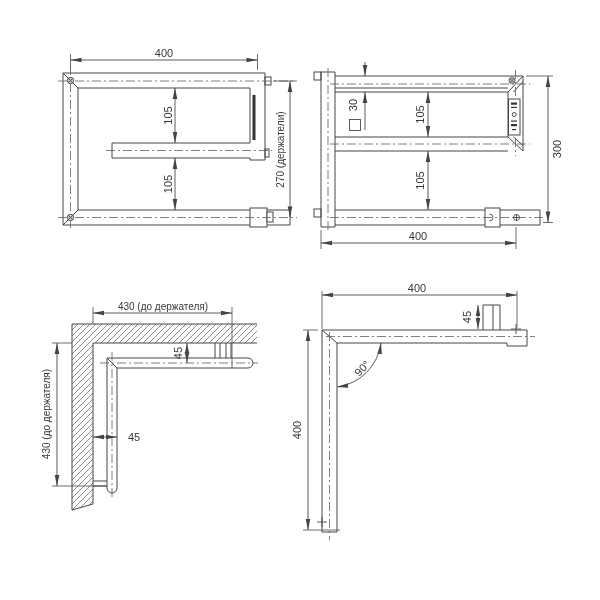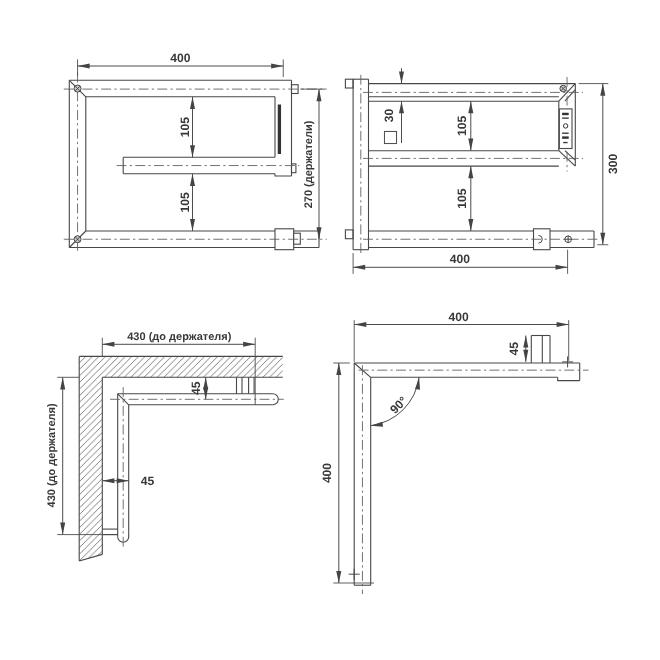--- a/index.html
+++ b/index.html
@@ -1,17 +1,17 @@
 <!DOCTYPE html>
 <html><head>
 <meta charset="utf-8">
 <style>
   html,body{margin:0;padding:0;background:#ffffff;}
   .canvas{position:relative;width:600px;height:600px;background:#ffffff;overflow:hidden;
-          font-family:"Liberation Sans", sans-serif;font-weight:bold;}
+          font-family:"Liberation Sans", sans-serif;}
   svg{display:block;}
   .s  {stroke:#474747;stroke-width:1;fill:none;}
   .s2 {stroke:#474747;stroke-width:0.9;fill:none;}
   .cl {stroke:#5e5e5e;stroke-width:0.8;fill:none;stroke-dasharray:9 3 2 3;}
   .dim{stroke:#4a4a4a;stroke-width:0.9;fill:none;}
   .ext{stroke:#4a4a4a;stroke-width:0.8;fill:none;}
   .hatchline{stroke:#6f6f6f;stroke-width:0.8;}
   .blk{fill:#ffffff;stroke:#474747;stroke-width:1;}
   .lbl{font-size:11px;fill:#383838;}
   .lbl-sm{font-size:10px;fill:#383838;}

